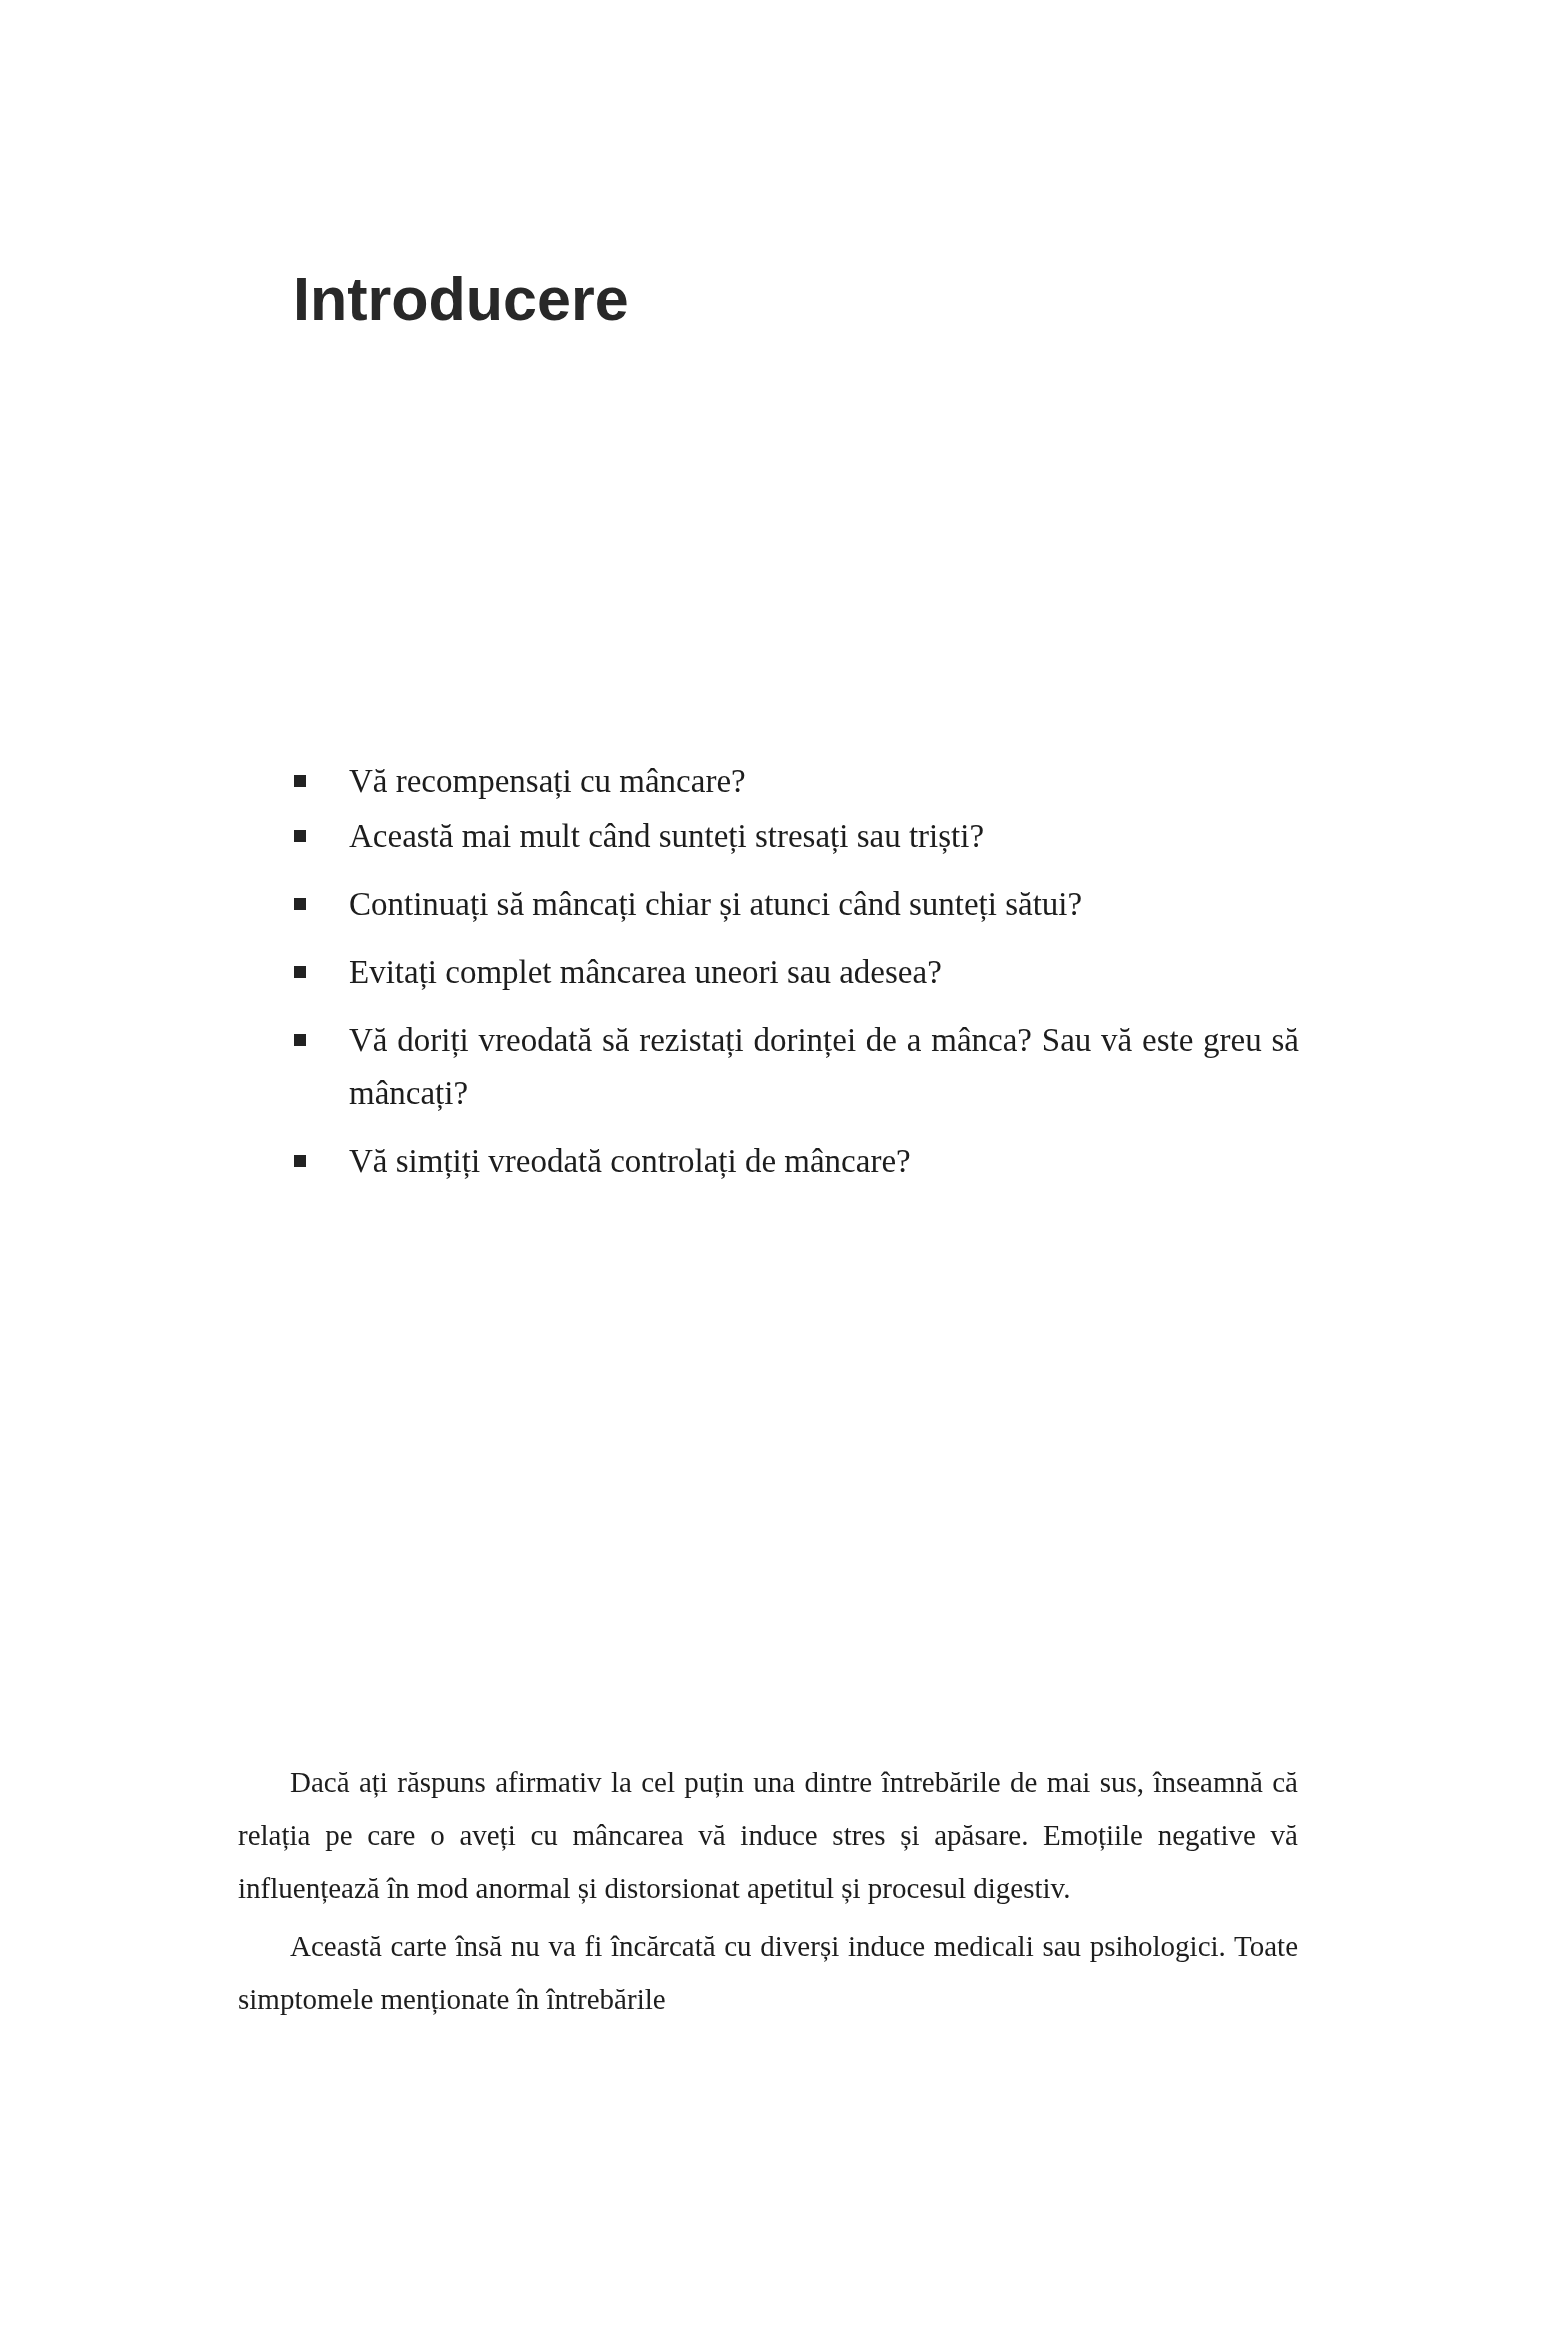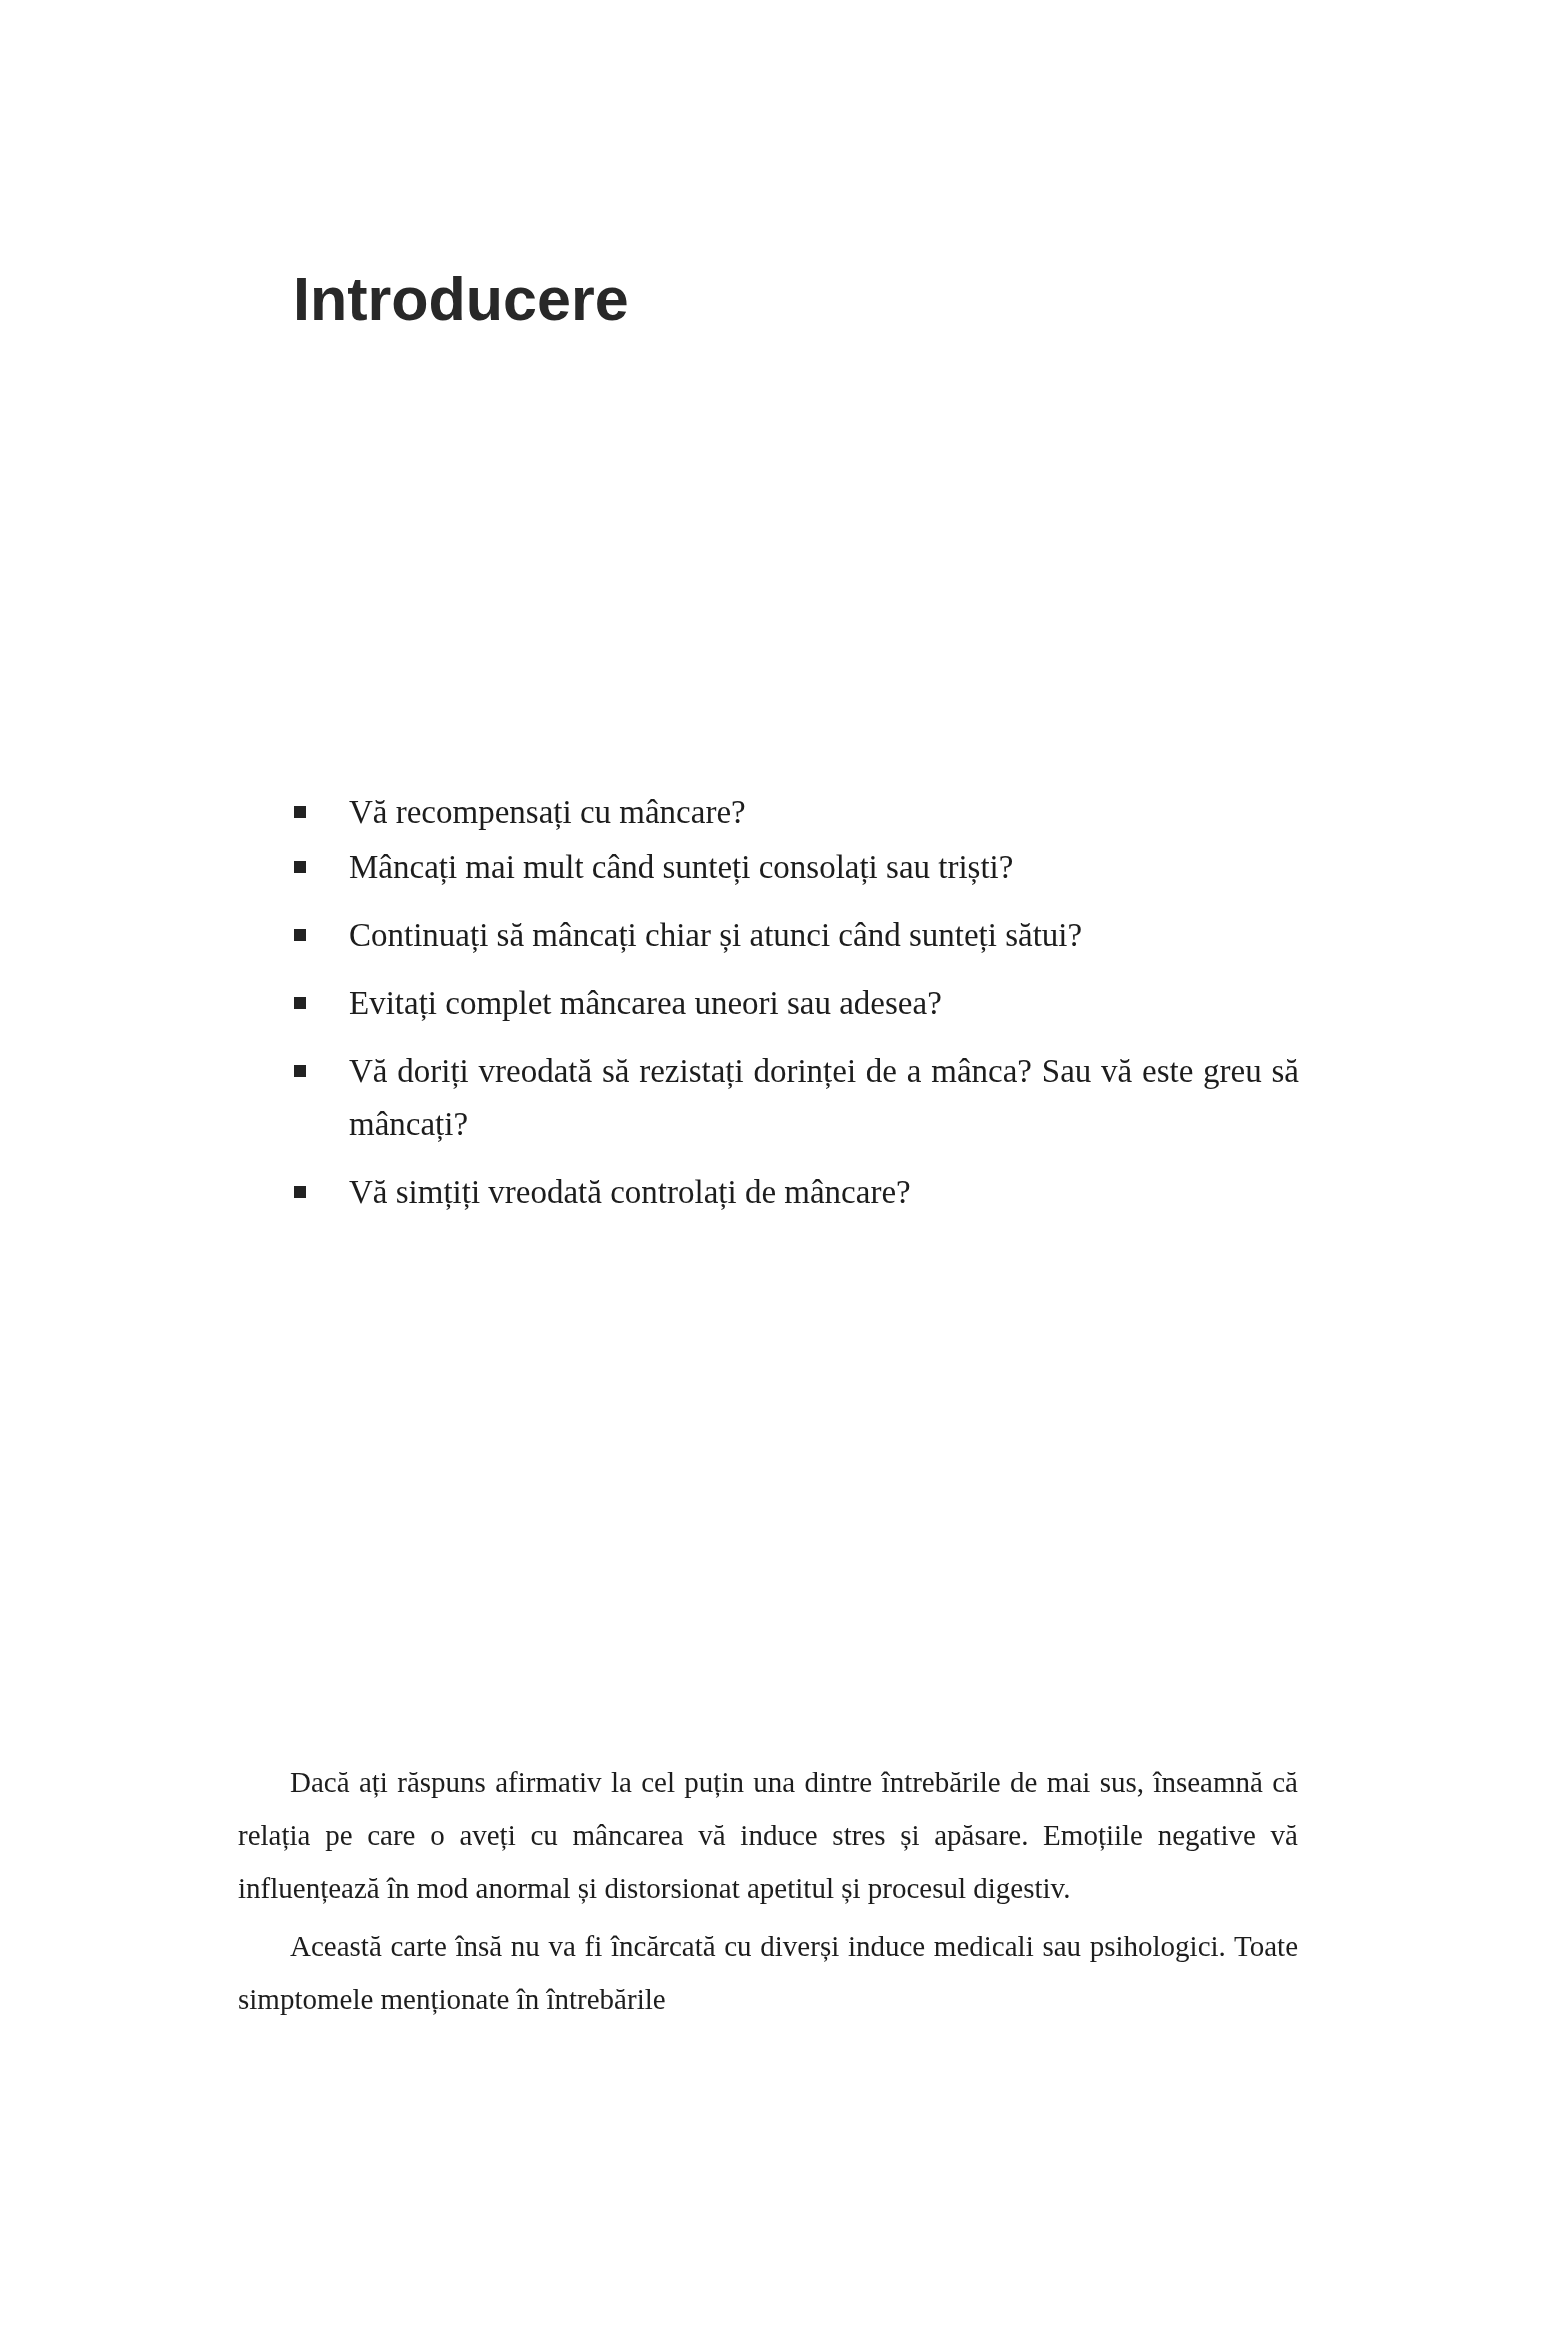--- a/index.html
+++ b/index.html
@@ -23,21 +23,21 @@
     margin: 0;
     font-family: "Liberation Sans", sans-serif;
     font-weight: 600;
     font-size: 61px;
     line-height: 1;
     color: #282828;
   }
   .list {
     position: absolute;
     left: 291px;
-    top: 786px;
+    top: 755px;
     width: 1008px;
     font-size: 33px;
     line-height: 53px;
     text-align: justify;
   }
   .item {
     position: relative;
     padding-left: 58px;
     margin-bottom: 15px;
   }
@@ -70,21 +70,21 @@
   }
 </style>
 </head>
 <body>
 
 <div class="page">
   <h1 class="title">Introducere</h1>
 
   <div class="list" id="question-list">
       <div class="item"><span class="bullet"></span><span>Vă recompensați cu mâncare?</span></div>
-      <div class="item"><span class="bullet"></span><span>Mâncați mai mult când sunteți consolați sau triști?</span></div>
+      <div class="item"><span class="bullet"></span><span>Această mai mult când sunteți stresați sau triști?</span></div>
       <div class="item"><span class="bullet"></span><span>Continuați să mâncați chiar și atunci când sunteți sătui?</span></div>
       <div class="item"><span class="bullet"></span><span>Evitați complet mâncarea uneori sau adesea?</span></div>
       <div class="item"><span class="bullet"></span></div>
       <div class="item"><span class="bullet"></span><span>Vă doriți vreodată să rezistați dorinței de a mânca? Sau vă este greu să mâncați?</span></div>
       <div class="item"><span class="bullet"></span><span>Vă simțiți vreodată controlați de mâncare?</span></div>
     </div>
 
   <div class="paragraphs" id="body-paragraphs">
       <p>Dacă ați răspuns afirmativ la cel puțin una dintre întrebările de mai sus, înseamnă că relația pe care o aveți cu mâncarea vă induce stres și apăsare. Emoțiile negative vă influențează în mod anormal și distorsionat apetitul și procesul digestiv.</p>
       <p>Această carte însă nu va fi încărcată cu diverși induce medicali sau psihologici. Toate simptomele menționate în întrebările</p>

